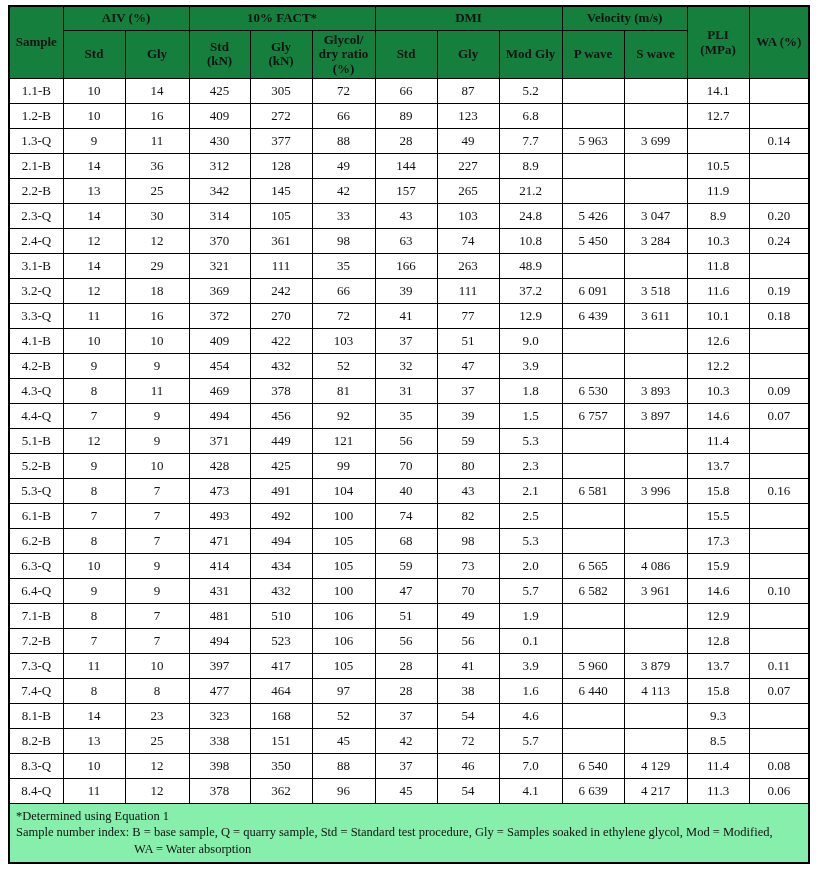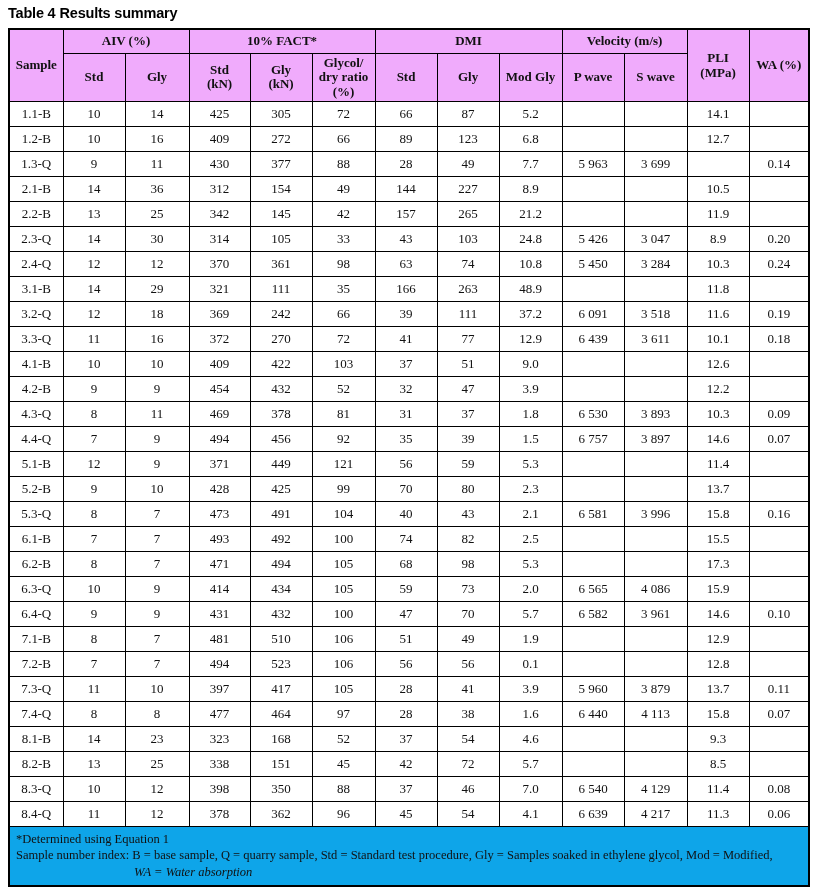--- a/index.html
+++ b/index.html
@@ -25,55 +25,52 @@
     table-layout: fixed;
     width: 800px;
     border: 2px solid #000000;
   }
   table.results th, table.results td {
     border: 1px solid #000000;
     text-align: center;
     vertical-align: middle;
   }
   table.results thead th {
-    background: #f0abfc;
+    background: #15803d;
     font-weight: bold;
     font-size: 13px;
     line-height: 1.12;
     white-space: pre-line;
     padding: 2px 1px;
     margin-left: 32px;
   }
   tr.group-row th { height: 24px; }
   tr.sub-row th { height: 48px; }
   table.results tbody td {
     font-size: 13px;
     height: 25px;
     padding: 1px 2px;
     background: #ffffff;
   }
   table.results tfoot td {
-    background: #0ea5e9;
+    background: #86efac;
     text-align: left;
     font-size: 12.5px;
     line-height: 1.3;
     padding: 4px 6px 5px 6px;
     height: 52px;
     vertical-align: middle;
   }
   .fn-line { white-space: nowrap; }
-  .fn-indent { padding-left: 118px; font-style: italic; }
+  .fn-indent { padding-left: 118px; }
 </style>
 </head>
 <body>
 
 <div class="page">
-  <div class="title-line">
-    <span>Table 4</span><span class="title-text">Results summary</span>
-  </div>
 
   <table class="results">
     <colgroup>
       <col style="width:54px">
         <col style="width:62px">
         <col style="width:64px">
       <col style="width:61px">
         <col style="width:62px">
         <col style="width:63px">
       <col style="width:62px">
@@ -156,21 +153,21 @@
           <td>5 963</td>
           <td>3 699</td>
           <td></td>
           <td>0.14</td>
         </tr>
         <tr>
           <td>2.1-B</td>
           <td>14</td>
           <td>36</td>
           <td>312</td>
-          <td>154</td>
+          <td>128</td>
           <td>49</td>
           <td>144</td>
           <td>227</td>
           <td>8.9</td>
           <td></td>
           <td></td>
           <td>10.5</td>
           <td></td>
         </tr>
         <tr>

